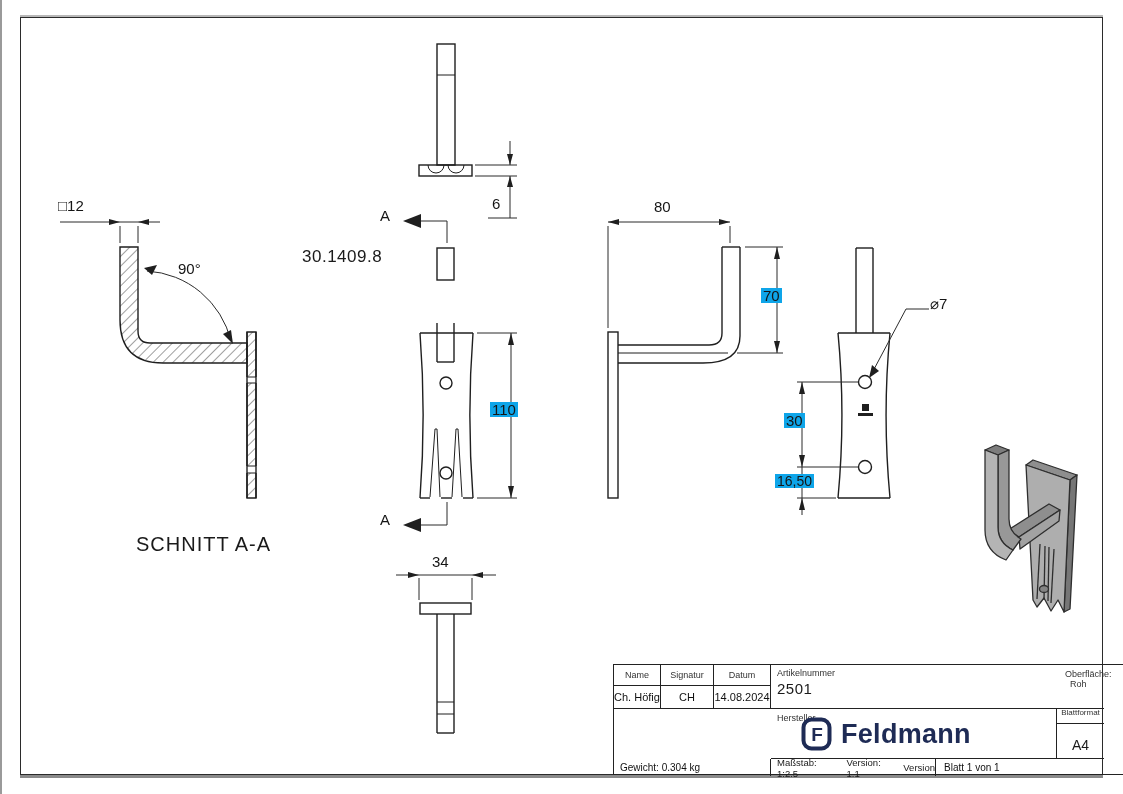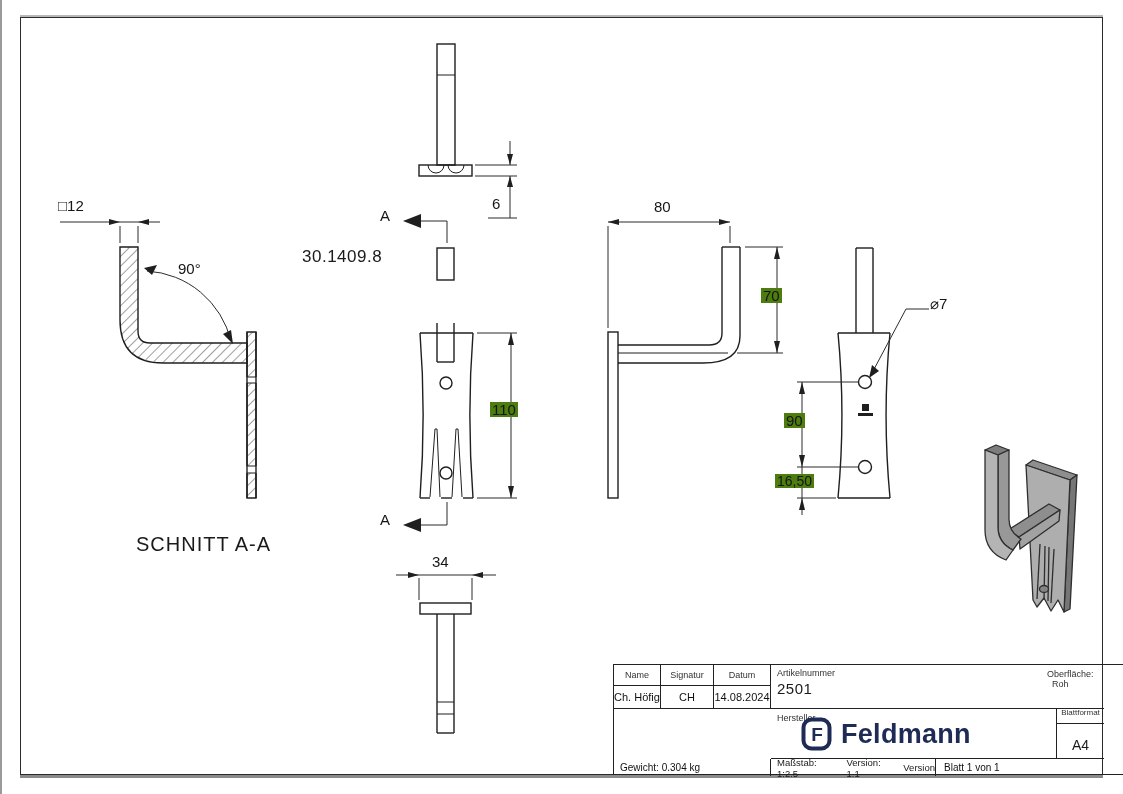--- a/index.html
+++ b/index.html
@@ -8,35 +8,35 @@
   .page-edge{position:absolute;left:0;top:0;width:2px;height:100%;background:#9a9a9a;}
   .frame{position:absolute;left:20px;top:17px;width:1081px;height:756px;
          border:1.6px solid #2b2b2b;box-shadow:0 3px 0 #8a8a8a,0 -2px 0 #b8b8b8;}
   svg.art{position:absolute;left:0;top:0;width:1123px;height:794px;}
   .ol{stroke:#1f1f1f;stroke-width:1.4;fill:none;}
   .thin{stroke-width:1;}
   .dim{stroke:#2b2b2b;stroke-width:1;fill:none;}
   .arr{fill:#1f1f1f;stroke:none;}
   .hatchfill{fill:url(#hatch);stroke:#1f1f1f;stroke-width:1.4;}
   .lbl{position:absolute;font-size:15px;line-height:1;white-space:nowrap;color:#151515;}
-  .lbl.bg{background:#4d7c0f;padding:0 2px;}
+  .lbl.bg{background:#0ea5e9;padding:0 2px;}
   .partnum{position:absolute;left:302px;top:247px;font-size:17px;letter-spacing:.5px;}
   .schnitt{position:absolute;left:136px;top:533px;font-size:20px;letter-spacing:1px;}
   
   .tb{position:absolute;left:613px;top:664px;width:586px;height:111px;
       border:1.5px solid #222;box-sizing:border-box;font-size:10px;}
   .tb .cell{position:absolute;box-sizing:border-box;}
   .br{border-right:1.2px solid #222;}
   .bb{border-bottom:1.2px solid #222;}
   .cl{font-size:9px;color:#333;}
   .cv{font-size:11px;color:#111;}
   .cent{display:flex;align-items:center;justify-content:center;text-align:center;}
   .padded{padding:3px 0 0 6px;}
   .artnum{position:absolute;left:6px;top:15px;font-size:15px;letter-spacing:.5px;}
-  .surface{position:absolute;left:276px;top:4px;}
+  .surface{position:absolute;left:294px;top:4px;}
   .logo{position:absolute;left:30px;top:8px;display:flex;align-items:center;gap:8px;}
   .brandtext{font-size:27px;font-weight:700;letter-spacing:.3px;}
   .massrow{display:flex;align-items:center;gap:9px;padding-left:6px;height:100%;font-size:9.5px;}
 </style>
 </head>
 <body>
 
 <div class="sheet">
   <div class="page-edge"></div>
   <div class="frame"></div>
@@ -210,21 +210,21 @@
   <div class="lbl" style="left:58px;top:198px;">□12</div>
   <div class="lbl" style="left:178px;top:261px;">90°</div>
   <div class="lbl" style="left:492px;top:196px;">6</div>
   <div class="lbl" style="left:380px;top:208px;">A</div>
   <div class="lbl" style="left:380px;top:512px;">A</div>
   <div class="lbl bg" style="left:490px;top:402px;">110</div>
   <div class="lbl" style="left:432px;top:554px;">34</div>
   <div class="lbl" style="left:654px;top:199px;">80</div>
   <div class="lbl bg" style="left:761px;top:288px;">70</div>
   <div class="lbl" style="left:930px;top:296px;">⌀7</div>
-  <div class="lbl bg" style="left:784px;top:413px;">90</div>
+  <div class="lbl bg" style="left:784px;top:413px;">30</div>
   <div class="lbl bg" style="left:775px;top:474px;font-size:14px;">16,50</div>
 
   <div class="tb">
     <div class="cell br bb cent cl" style="left:0;top:0;width:47px;height:21px;">Name</div>
     <div class="cell br bb cent cl" style="left:47px;top:0;width:53px;height:21px;">Signatur</div>
     <div class="cell br bb cent cl" style="left:100px;top:0;width:57px;height:21px;">Datum</div>
 
     <div class="cell br bb cent cv" style="left:0;top:21px;width:47px;height:23px;">Ch. Höfig</div>
     <div class="cell br bb cent cv" style="left:47px;top:21px;width:53px;height:23px;">CH</div>
     <div class="cell br bb cent cv" style="left:100px;top:21px;width:57px;height:23px;">14.08.2024</div>

